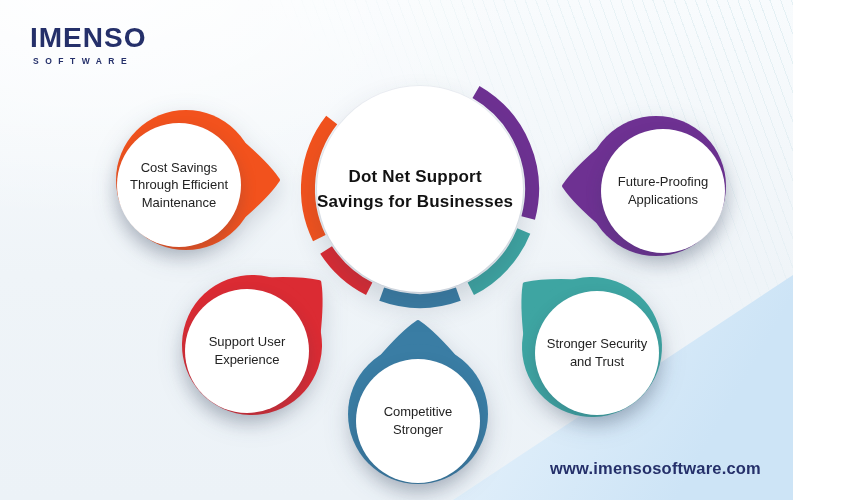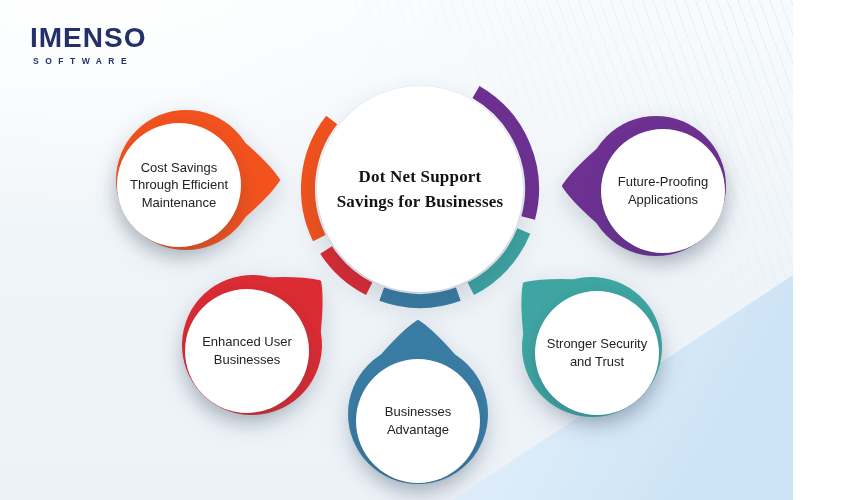--- a/index.html
+++ b/index.html
@@ -21,21 +21,21 @@
   .logo-sub{font-size:8.5px;font-weight:600;letter-spacing:6.5px;color:#25306A;margin-top:4px;margin-left:3px;}
 
   .website{position:absolute;right:32px;bottom:22px;font-size:16.5px;font-weight:600;color:#25306A;letter-spacing:0.2px;}
 
   
   .hub{position:absolute;left:280px;top:49px;width:280px;height:280px;z-index:3;}
   .hub svg{position:absolute;left:0;top:0;width:280px;height:280px;overflow:visible;}
   .hub svg path{fill:none;stroke-width:14;}
   .hub-circle{position:absolute;left:37px;top:37px;width:206px;height:206px;border-radius:50%;
     background:#fff;box-shadow:0 14px 28px rgba(45,60,85,0.18), 0 0 0 1px rgba(40,60,90,0.04);
-    display:flex;align-items:center;justify-content:center;text-align:center;font-family:Liberation Serif, serif;}
+    display:flex;align-items:center;justify-content:flex-start;text-align:center;}
   .hub-title{font-size:17px;font-weight:600;color:#121212;line-height:1.5;letter-spacing:0.2px;}
   .hub-title span{display:block;}
 
   
   .node{position:absolute;width:190px;height:190px;z-index:1;}
   .node svg{position:absolute;left:0;top:0;width:190px;height:190px;overflow:visible;
     filter:drop-shadow(0 8px 12px rgba(30,45,70,0.18));}
   .node svg .rot{transform-origin:95px 95px;}
   .node-cost-savings{left:91px;top:85px;}              .node-cost-savings .rot{transform:rotate(0deg);}
   .node-future-proofing{left:561px;top:91px;}          .node-future-proofing .rot{transform:rotate(180deg);}
@@ -107,42 +107,43 @@
   </div>
 
   <div class="node node-enhanced-user-experience">
     <svg viewBox="0 0 190 190">
       <g class="rot">
         <path d="M150,54 Q178,78 188,93 Q190,95 188,97 Q178,112 150,136 Z" fill="#DB2B33"></path>
         <circle cx="95" cy="95" r="70" fill="#DB2B33"></circle>
       </g>
     </svg>
     <div class="inner">
-      <div class="label">Enhanced User Businesses</div>
+      <div class="label">Support User Experience</div>
     </div>
   </div>
 
   <div class="node node-competitive-advantage">
     <svg viewBox="0 0 190 190">
       <g class="rot">
         <path d="M150,54 Q178,78 188,93 Q190,95 188,97 Q178,112 150,136 Z" fill="#3A7DA4"></path>
         <circle cx="95" cy="95" r="70" fill="#3A7DA4"></circle>
       </g>
     </svg>
     <div class="inner">
-      <div class="label">Businesses Advantage</div>
+      <div class="label">Competitive Stronger</div>
     </div>
   </div>
 
   <div class="node node-stronger-security">
     <svg viewBox="0 0 190 190">
       <g class="rot">
         <path d="M150,54 Q178,78 188,93 Q190,95 188,97 Q178,112 150,136 Z" fill="#3EA5A2"></path>
         <circle cx="95" cy="95" r="70" fill="#3EA5A2"></circle>
       </g>
     </svg>
     <div class="inner">
       <div class="label">Stronger Security and Trust</div>
     </div>
   </div>
 
+  <div class="website">www.imensosoftware.com</div>
 
 </div>
 
 </body></html>

